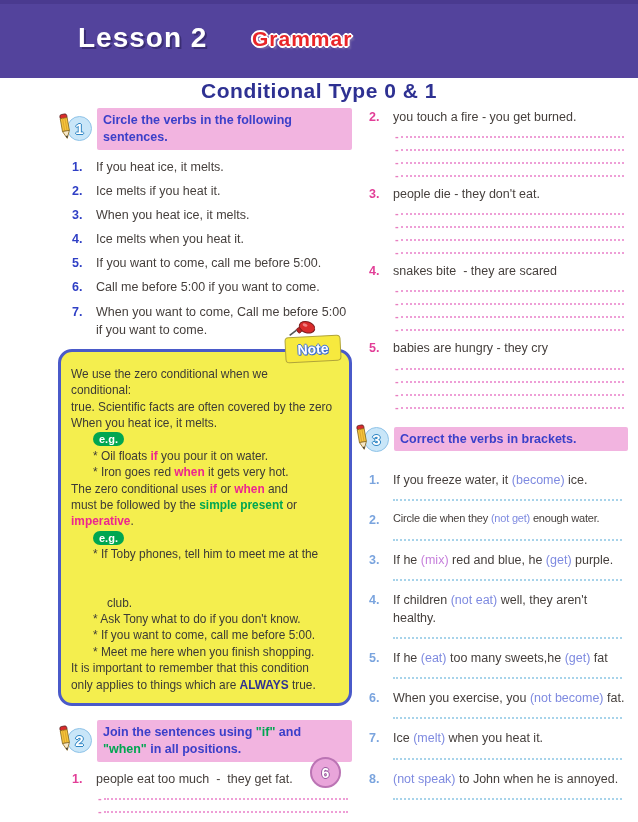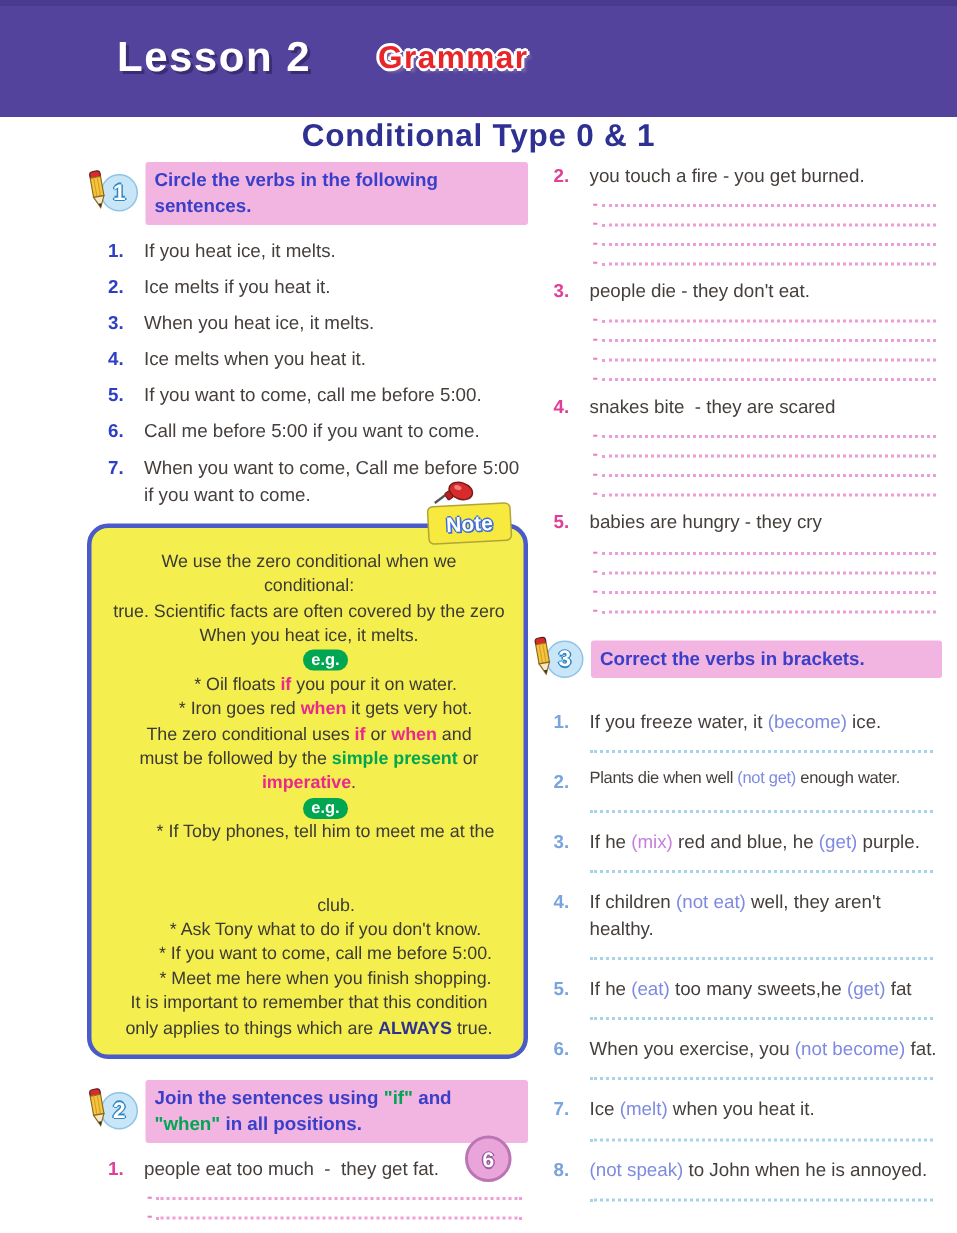--- a/index.html
+++ b/index.html
@@ -37,21 +37,21 @@
   .ans-pink .dots{flex:1;border-bottom:2px dotted #ee9ed6;margin-bottom:3px;}
   .ans-blue{height:8px;border-bottom:2px dotted #a7d3ea;margin:2px 6px 10px 38px;}
   
   .notebox{position:relative;margin:10px 0 14px 0;background:#f4ee4e;border:3px solid #4a5ac9;border-radius:14px;
      padding:14px 8px 10px 10px;}
   .notetab{position:absolute;top:-16px;right:8px;width:54px;height:24px;background:#f7e93e;border:1.5px solid #b0a43a;
      border-radius:4px;transform:rotate(-3deg);display:flex;align-items:center;justify-content:center;
      font-size:14px;font-weight:bold;color:#ffffff;
      text-shadow:-1px 0 0 #3f6fd4,1px 0 0 #3f6fd4,0 -1px 0 #3f6fd4,0 1px 0 #3f6fd4,1px 1px 0 #3f6fd4;}
   .pushpin{position:absolute;top:-33px;right:34px;transform:rotate(18deg);}
-  .note-line{font-size:11.9px;line-height:16.4px;color:#3c3a36;text-align:center;}
+  .note-line{font-size:11.9px;line-height:16.4px;color:#3c3a36;}
   .ind-1{padding-left:22px;}
   .ind-2{padding-left:36px;margin-top:32px;}
   .w-pink{color:#ec268f;font-weight:bold;}
   .w-green{color:#00a651;font-weight:bold;}
   .w-blue{color:#2e3192;font-weight:bold;}
   .w-br{color:#7e8ae0;}
   .w-brpink{color:#c67fdb;}
   .egb{display:inline-block;background:#00a651;color:#ffffff;font-weight:bold;font-size:11px;
      border-radius:8px;padding:0 6px;line-height:14px;}
   
@@ -304,21 +304,21 @@
         <div class="ex3-item">
           <div class="q-row" style="margin-bottom: 1px;">
             <span class="q-num n-peri">1.</span>
             <span class="q-text"><span>If you freeze water, it </span><span class="w-br">(become)</span><span> ice.</span></span>
           </div>
           <div class="ans-blue"></div>
         </div>
         <div class="ex3-item">
           <div class="q-row" style="margin-bottom: 1px;">
             <span class="q-num n-peri">2.</span>
-            <span class="q-text small"><span>Plants die when well </span><span class="w-br">(not get)</span><span> enough water.</span></span>
+            <span class="q-text small"><span>Circle die when they </span><span class="w-br">(not get)</span><span> enough water.</span></span>
           </div>
           <div class="ans-blue"></div>
         </div>
         <div class="ex3-item">
           <div class="q-row" style="margin-bottom: 1px;">
             <span class="q-num n-peri">3.</span>
             <span class="q-text"><span>If he </span><span class="w-brpink">(mix)</span><span> red and blue, he </span><span class="w-br">(get)</span><span> purple.</span></span>
           </div>
           <div class="ans-blue"></div>
         </div>

